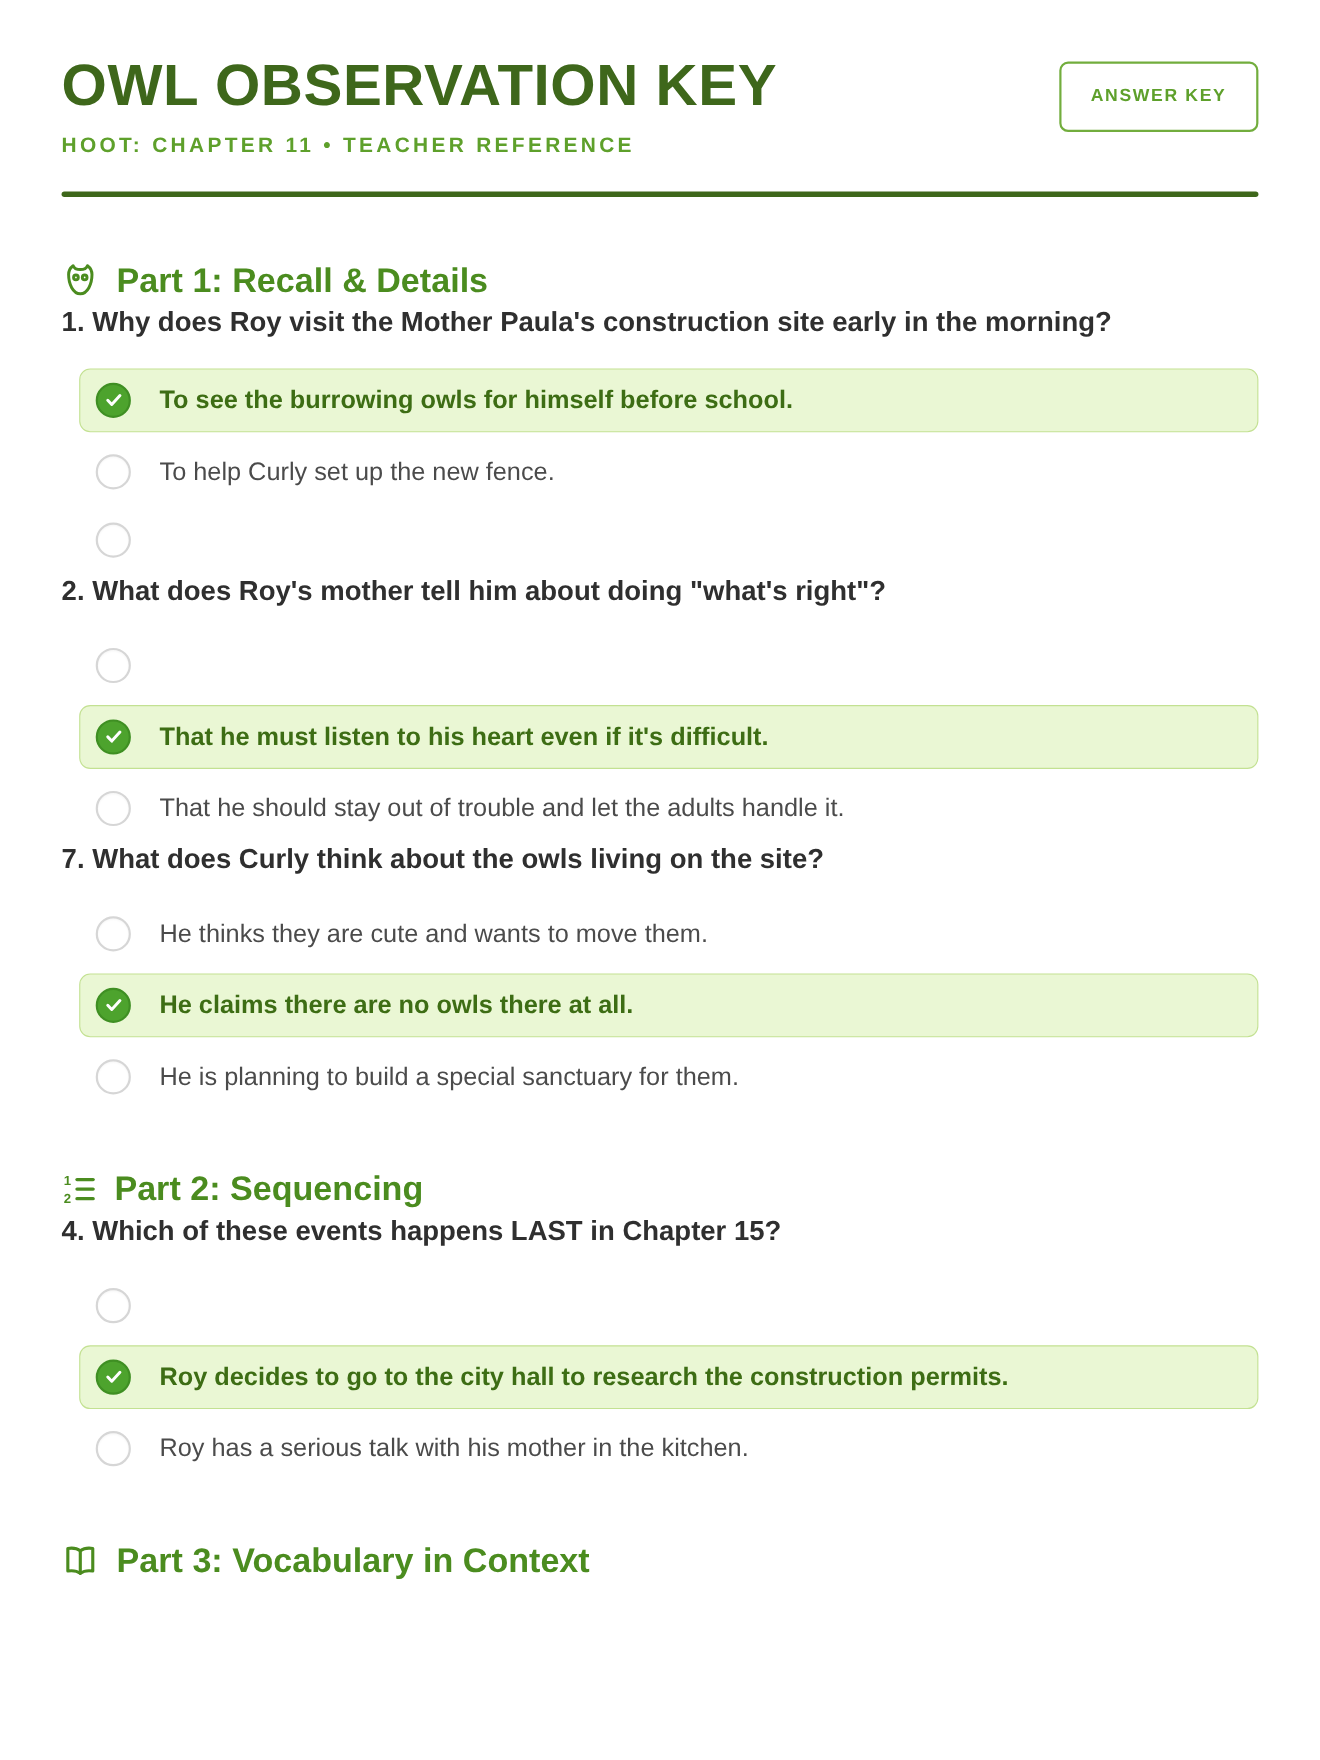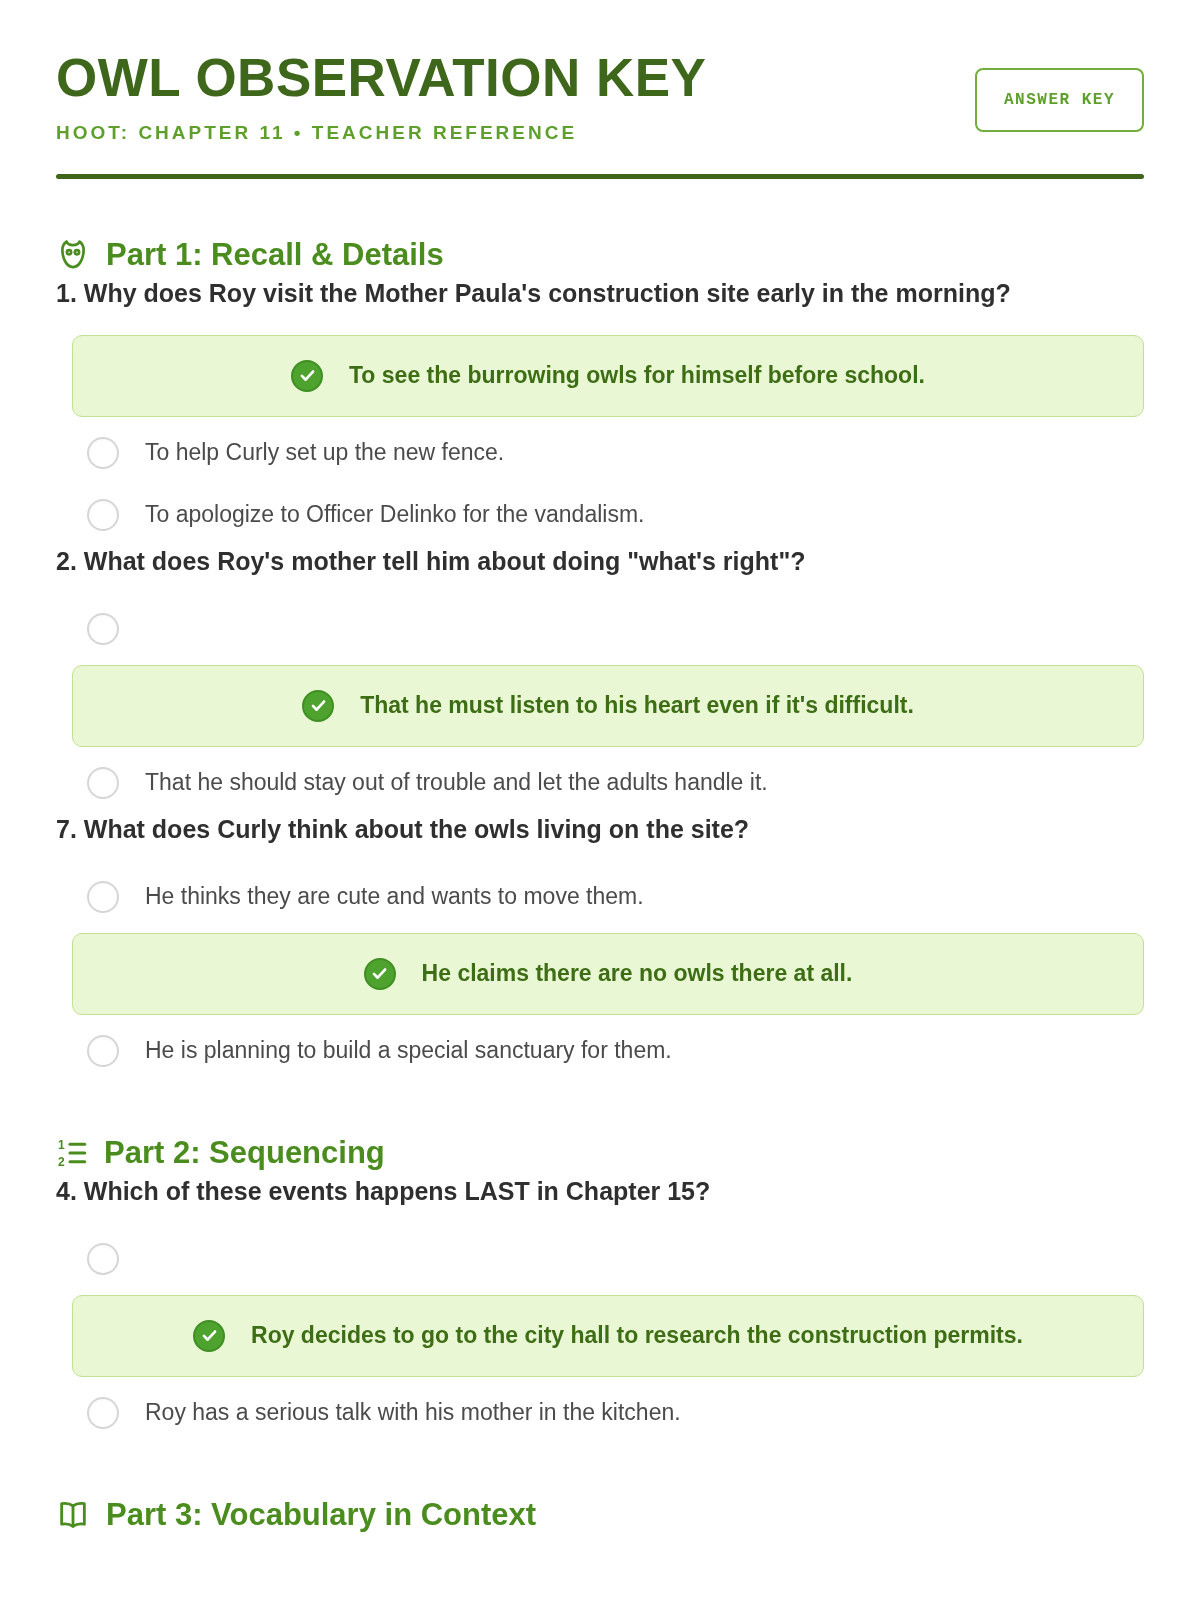--- a/index.html
+++ b/index.html
@@ -15,33 +15,33 @@
     --radio-border:#d6d6d6;
   }
   *{box-sizing:border-box;}
   html,body{margin:0;padding:0;}
   body{
     width:1200px;height:1600px;overflow:hidden;
     background:#ffffff;
     font-family:"Liberation Sans", sans-serif;
   }
   .page{padding:50px 56px 0 56px;}
-  .header-row{display:flex;justify-content:space-between;align-items:center;}
+  .header-row{display:flex;justify-content:space-between;align-items:flex-start;}
   .page-title{
     margin:0;font-size:53px;font-weight:800;letter-spacing:0.5px;
     color:var(--title-green);line-height:1.05;
   }
   .page-subtitle{
     margin-top:16px;font-size:19px;font-weight:700;letter-spacing:3px;
     color:var(--accent-green);
   }
   .answer-key-btn{
     flex-shrink:0;margin-top:6px;margin-left:30px;
     background:#fff;border:2px solid #72ad3d;border-radius:8px;
-    color:var(--accent-green);font-family:Liberation Mono, monospace;
+    color:var(--accent-green);font-family:Liberation Sans, sans-serif;
     font-size:16px;font-weight:700;letter-spacing:1.5px;
     padding:21px 27px;cursor:pointer;
   }
   .divider{height:5px;background:var(--title-green);margin-top:30px;border-radius:3px;}
   .section-title{
     display:flex;align-items:center;gap:16px;
     margin:58px 0 0 0;
     font-size:31px;font-weight:800;color:var(--section-green);
   }
   .section-icon{display:inline-flex;align-items:center;}
@@ -51,22 +51,21 @@
   }
   .options{display:flex;flex-direction:column;gap:10px;margin-left:16px;}
   .option{
     display:flex;align-items:center;gap:26px;
     padding:9px 14px;border:1px solid transparent;border-radius:10px;
     cursor:pointer;
   }
   .option.correct{
     background:var(--correct-bg);
     border:1px solid var(--correct-border);
-    padding:24px 14px;
-    justify-content:center;
+    padding:12px 14px;
   }
   .radio-circle{
     width:32px;height:32px;border-radius:50%;flex-shrink:0;
     background:#fff;border:2px solid var(--radio-border);
     box-shadow:inset 0 1px 2px rgba(0,0,0,0.04);
   }
   .check-circle{
     width:32px;height:32px;border-radius:50%;flex-shrink:0;
     background:var(--check-green);border:2px solid #3f8f23;
     display:flex;align-items:center;justify-content:center;
@@ -107,21 +106,20 @@
               </svg>
             </span>
             <span class="option-text">To see the burrowing owls for himself before school.</span>
           </div>
           <div class="option">
             <span class="radio-circle"></span>
             <span class="option-text">To help Curly set up the new fence.</span>
           </div>
           <div class="option">
             <span class="radio-circle"></span>
-            <span class="option-text">To apologize to Officer Delinko for the vandalism.</span>
           </div>
         </div>
         <div class="question">2. What does Roy's mother tell him about doing "what's right"?</div>
         <div class="options">
           <div class="option">
             <span class="radio-circle"></span>
           </div>
           <div class="option correct">
             <span class="check-circle">
               <svg viewBox="0 0 24 24" width="19" height="19">

